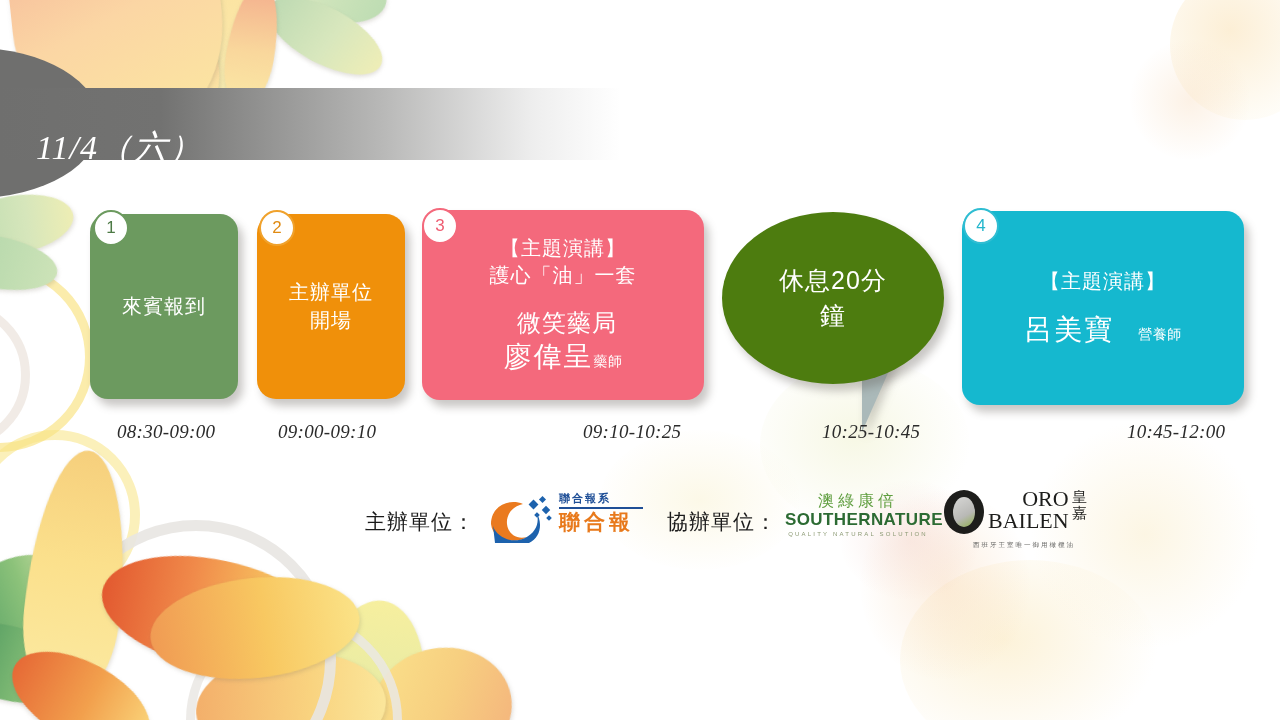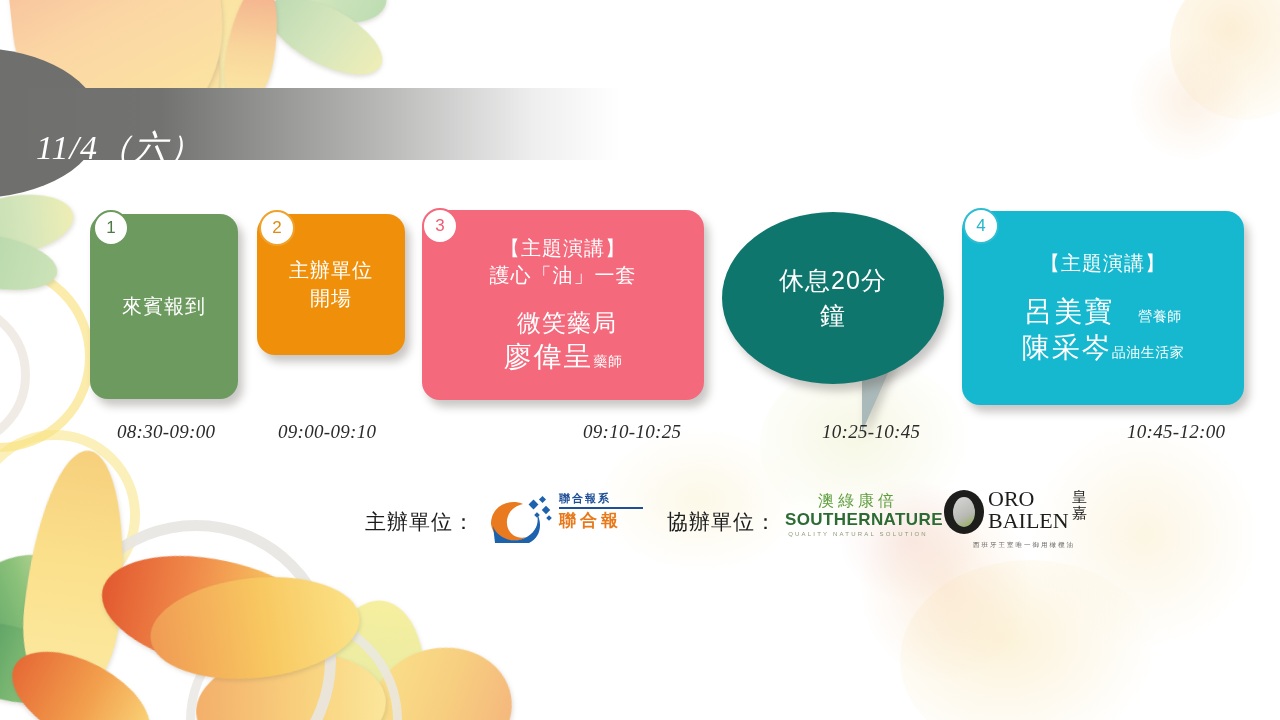--- a/index.html
+++ b/index.html
@@ -269,21 +269,21 @@
     letter-spacing: 2px;
   }
   .speaker-role {
     font-size: 14px;
     letter-spacing: 0.5px;
   }
   .speaker-role.sp { margin-left: 24px; }
 
   
   #card-1 { left: 90px;  top: 214px; width: 148px; height: 185px; background: #6c9a5f; }
-  #card-2 { left: 257px; top: 214px; width: 148px; height: 141px; background: #f0900a; }
+  #card-2 { left: 257px; top: 214px; width: 148px; height: 185px; background: #f0900a; border-radius: 19px; }
   #card-3 { left: 422px; top: 210px; width: 282px; height: 190px; background: #f4697c; }
   #card-4 { left: 962px; top: 211px; width: 282px; height: 194px; background: #15b8cf; }
 
   .badge {
     position: absolute;
     width: 36px; height: 36px;
     border-radius: 50%;
     background: #ffffff;
     display: flex; align-items: center; justify-content: center;
     font-size: 17px;
@@ -293,21 +293,21 @@
   .badge-1 { left: 93px;  top: 210px; border: 2px solid #6c9a5f; color: #4d7a45; }
   .badge-2 { left: 259px; top: 210px; border: 2px solid #f0a22d; color: #e08a12; }
   .badge-3 { left: 422px; top: 208px; border: 2px solid #f4697c; color: #ee5d72; }
   .badge-4 { left: 963px; top: 208px; border: 2px solid #2fbdd2; color: #23b6cc; }
 
   
   .bubble-wrap { position: absolute; left: 722px; top: 212px; width: 230px; height: 220px; }
   .bubble {
     position: absolute; left: 0; top: 0;
     width: 222px; height: 172px;
-    background: #0f766e;
+    background: #4d7c0f;
     border-radius: 50%;
     box-shadow: 5px 7px 9px rgba(90,85,80,0.33);
     display: flex; align-items: center; justify-content: center;
   }
   .bubble-text {
     color: #ffffff;
     font-size: 25px;
     line-height: 1.4;
     text-align: center;
     letter-spacing: 1px;
@@ -352,21 +352,21 @@
   
   .udn-logo { position: absolute; left: 483px; top: 490px; width: 162px; height: 58px; }
   .udn-mark { position: absolute; left: 0; top: 4px; width: 72px; height: 50px; }
   .udn-text { position: absolute; left: 76px; top: 3px; width: 86px; }
   .udn-top {
     font-size: 11px; color: #1f4f97; letter-spacing: 2px; line-height: 1.1;
     font-family: "DejaVu Sans", sans-serif; font-weight: bold;
   }
   .udn-rule { width: 84px; height: 2px; background: #1f4f97; margin: 2px 0 2px 0; }
   .udn-bot {
-    font-size: 17px; color: #e8791b; letter-spacing: 4px; line-height: 1.1;
+    font-size: 21px; color: #e8791b; letter-spacing: 4px; line-height: 1.1;
     font-family: "DejaVu Sans", sans-serif; font-weight: bold;
   }
 
   
   .sn-logo { position: absolute; left: 785px; top: 492px; width: 146px; height: 54px; text-align: center; }
   .sn-cn {
     font-size: 16px; color: #5f9e3f; letter-spacing: 4px; line-height: 1.15;
     font-family: Liberation Sans, sans-serif;
   }
   .sn-en {
@@ -382,21 +382,21 @@
   .oro-logo { position: absolute; left: 944px; top: 488px; width: 168px; height: 60px; }
   .oro-mark {
     position: absolute; left: 0; top: 2px; width: 40px; height: 44px;
     border-radius: 50%; background: #1d1d1b;
     display: flex; align-items: center; justify-content: center;
   }
   .oro-inner {
     width: 22px; height: 30px; border-radius: 50%;
     background: linear-gradient(150deg, #d8d8d6 0%, #b9b9b6 60%, #8fae4e 100%);
   }
-  .oro-words { position: absolute; left: 44px; top: 0px; }
+  .oro-words { position: absolute; left: 44px; top: 0px; text-align: right; }
   .oro-line1 {
     font-family: "Liberation Serif", "DejaVu Serif", serif;
     font-size: 22px; color: #1d1d1b; line-height: 1.0; letter-spacing: 0px;
   }
   .oro-line2 {
     font-family: "Liberation Serif", "DejaVu Serif", serif;
     font-size: 22px; color: #1d1d1b; line-height: 1.0; letter-spacing: 0px;
   }
   .oro-cn {
     position: absolute; left: 128px; top: 1px;
@@ -495,24 +495,20 @@
         </div>
       </div>
     </div>
 
     <div class="card" id="card-4">
       <div class="card-title">【主題演講】</div>
       <div class="card-gap"></div>
       <div class="speaker-line">
         <span class="speaker-name">呂美寶</span>
         <span class="speaker-role sp">營養師</span>
-      </div>
-      <div class="speaker-line">
-        <span class="speaker-name">陳采岑</span>
-        <span class="speaker-role">品油生活家</span>
       </div>
     </div>
     <div class="badge badge-4">4</div>
 
     <div class="time-label" id="time-1">08:30-09:00</div>
     <div class="time-label" id="time-2">09:00-09:10</div>
     <div class="time-label" id="time-3">09:10-10:25</div>
     <div class="time-label" id="time-4">10:25-10:45</div>
     <div class="time-label" id="time-5">10:45-12:00</div>
   </div>

